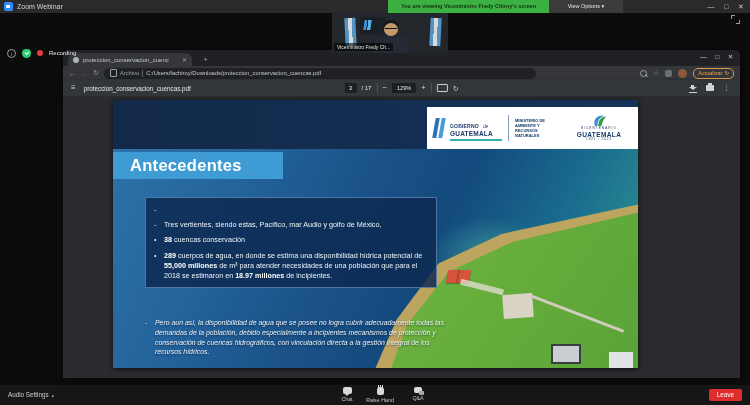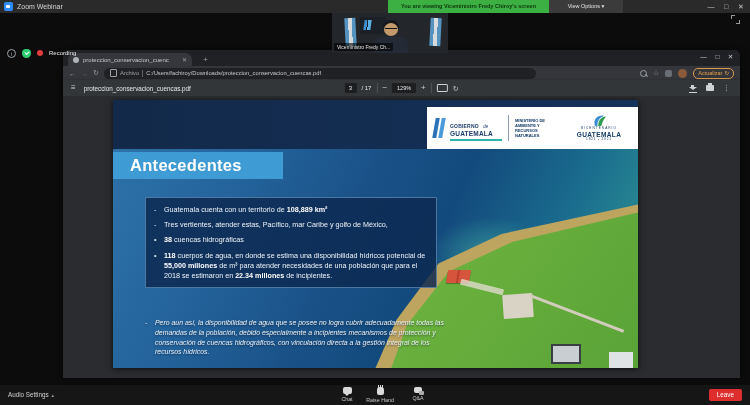--- a/index.html
+++ b/index.html
@@ -267,33 +267,32 @@
           </div>
         </div>
 
         <div class="title-banner">
           <span>Antecedentes</span>
         </div>
 
         <div class="fact-box">
           <div class="bullet">
             <span class="bmark">-</span>
-            <span class="btext"><span>Guatemala cuenta con un territorio de </span><b>108,889 km²</b></span>
           </div>
           <div class="bullet">
             <span class="bmark">-</span>
-            <span class="btext"><span>Tres vertientes, atender estas, Pacífico, mar Caribe y golfo de México,</span></span>
+            <span class="btext"><span>Tres vertientes, siendo estas, Pacífico, mar Audio y golfo de México,</span></span>
           </div>
           <div class="bullet">
             <span class="bmark">•</span>
-            <span class="btext"><b>38</b><span> cuencas hidrográficas</span></span>
+            <span class="btext"><b>38</b><span> cuencas conservación</span></span>
           </div>
           <div class="bullet">
             <span class="bmark">•</span>
-            <span class="btext"><b>118</b><span> cuerpos de agua, en donde se estima una disponibilidad hídricos potencial de </span><b>55,000 millones</b><span> de m³ para atender necesidades de una población que para el 2018 se estimaron en </span><b>22.34 millones</b><span> de incipientes.</span></span>
+            <span class="btext"><b>289</b><span> cuerpos de agua, en donde se estima una disponibilidad hídrica potencial de </span><b>55,000 millones</b><span> de m³ para atender necesidades de una población que para el 2018 se estimaron en </span><b>18.97 millones</b><span> de incipientes.</span></span>
           </div>
         </div>
 
         <div class="note">
           <span class="bmark">-</span>
           <span>Pero aun así, la disponibilidad de agua que se posee no logra cubrir adecuadamente todas las demandas de la población, debido especialmente a incipientes mecanismos de protección y conservación de cuencas hidrográficos, con vinculación directa a la gestión integral de los recursos hídricos.</span>
         </div>
       </div>
     </div>
   </div>

